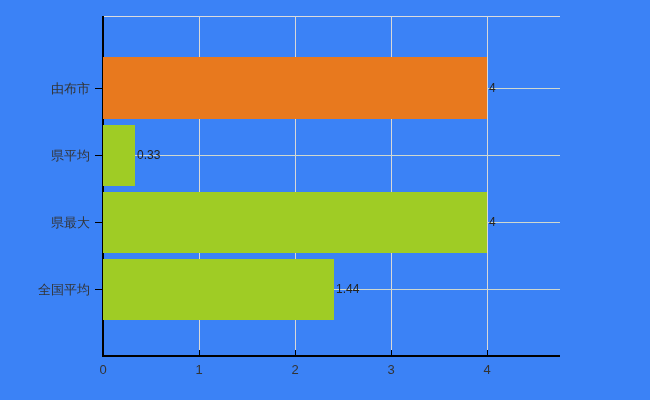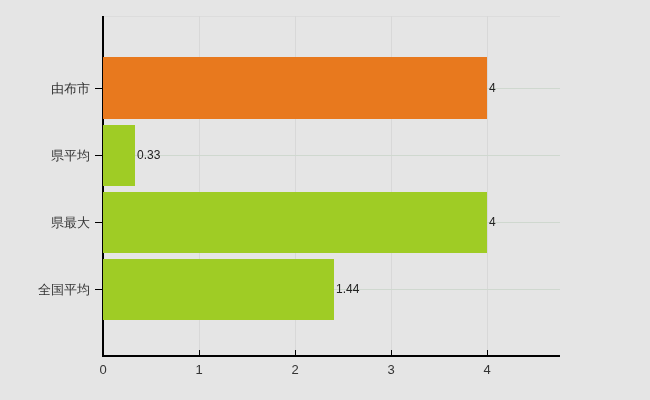--- a/index.html
+++ b/index.html
@@ -10,21 +10,21 @@
   body {
     width: 650px;
     height: 400px;
     font-family: "Liberation Sans", "DejaVu Sans", sans-serif;
     overflow: hidden;
   }
   #chart-root {
     position: relative;
     width: 650px;
     height: 400px;
-    background: #e5e5e5;
+    background: #3b82f6;
   }
 
   
   
   .plot-area {
     position: absolute;
     left: 103px;
     top: 16px;
     width: 457px;
     height: 340px;

